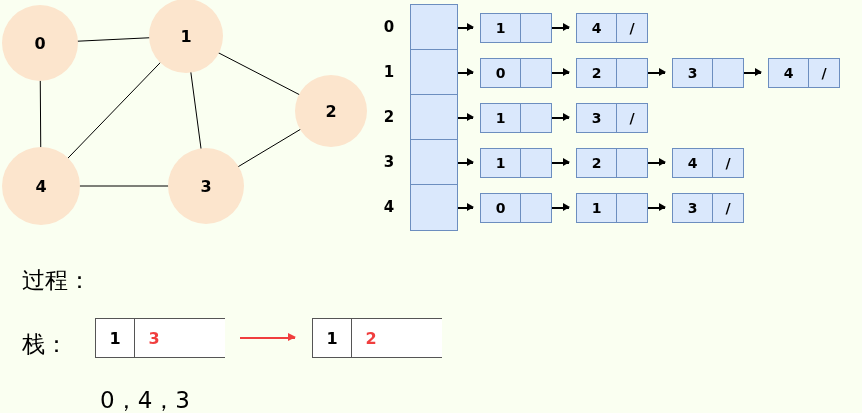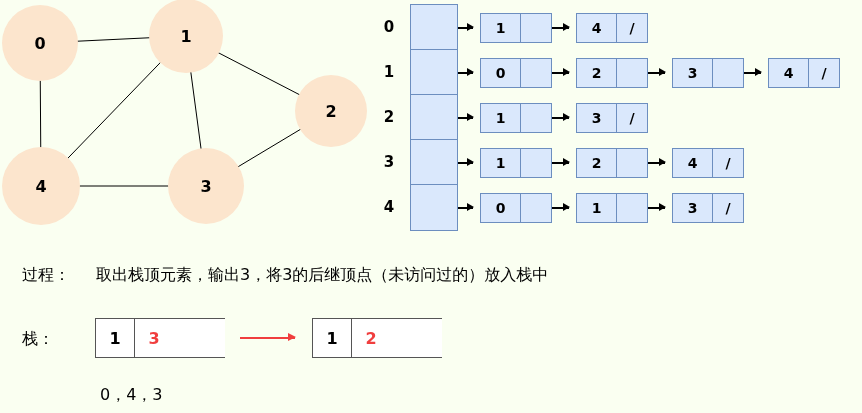--- a/index.html
+++ b/index.html
@@ -45,21 +45,21 @@
   .harrow { height:2px; background:var(--arrow,#000); position:relative; flex:none; }
   .harrow::after {
     content:""; position:absolute; right:-1px; top:-4px; width:0; height:0;
     border-left:7px solid var(--arrow,#000);
     border-top:4px solid transparent; border-bottom:4px solid transparent;
   }
   .harrow.w22 { width:15px; margin-right:7px; }
   .harrow.w24 { width:17px; margin-right:7px; }
 
   
-  .text-line { position:absolute; font-size:16px; color:#000; white-space:nowrap; }
+  .text-line { position:absolute; font-size:23px; color:#000; white-space:nowrap; }
 
   
   .stack-box { position:absolute; top:318px; height:40px; display:flex; }
   .stack-cell {
     width:40px; height:40px; margin-left:-1px;
     border:1px solid #555; background:#fff;
     display:flex; align-items:center; justify-content:center;
     font-weight:bold; font-size:16px; color:#000;
   }
   .stack-cell:first-child { margin-left:0; }
@@ -189,21 +189,20 @@
         </div>
         <div class="harrow w24"></div>
         <div class="node-box">
           <div class="node-cell value">3</div>
           <div class="node-cell pointer">/</div>
         </div>
       </div>
     </div>
 
   <div class="text-line" style="left:22px; top:265px;">过程：</div>
-  <div class="text-line" style="left:96px; top:265px;">取出栈顶元素，输出3，将3的后继顶点（未访问过的）放入栈中</div>
 
   <div class="text-line" style="left:22px; top:329px;">栈：</div>
   <div class="stack-box" style="left:95px;" id="stack-before">
       <div class="stack-cell">1</div>
       <div class="stack-cell red">3</div>
       <div class="stack-tail"></div>
     </div>
   <div class="red-arrow"></div>
   <div class="stack-box" style="left:312px;" id="stack-after">
       <div class="stack-cell">1</div>

